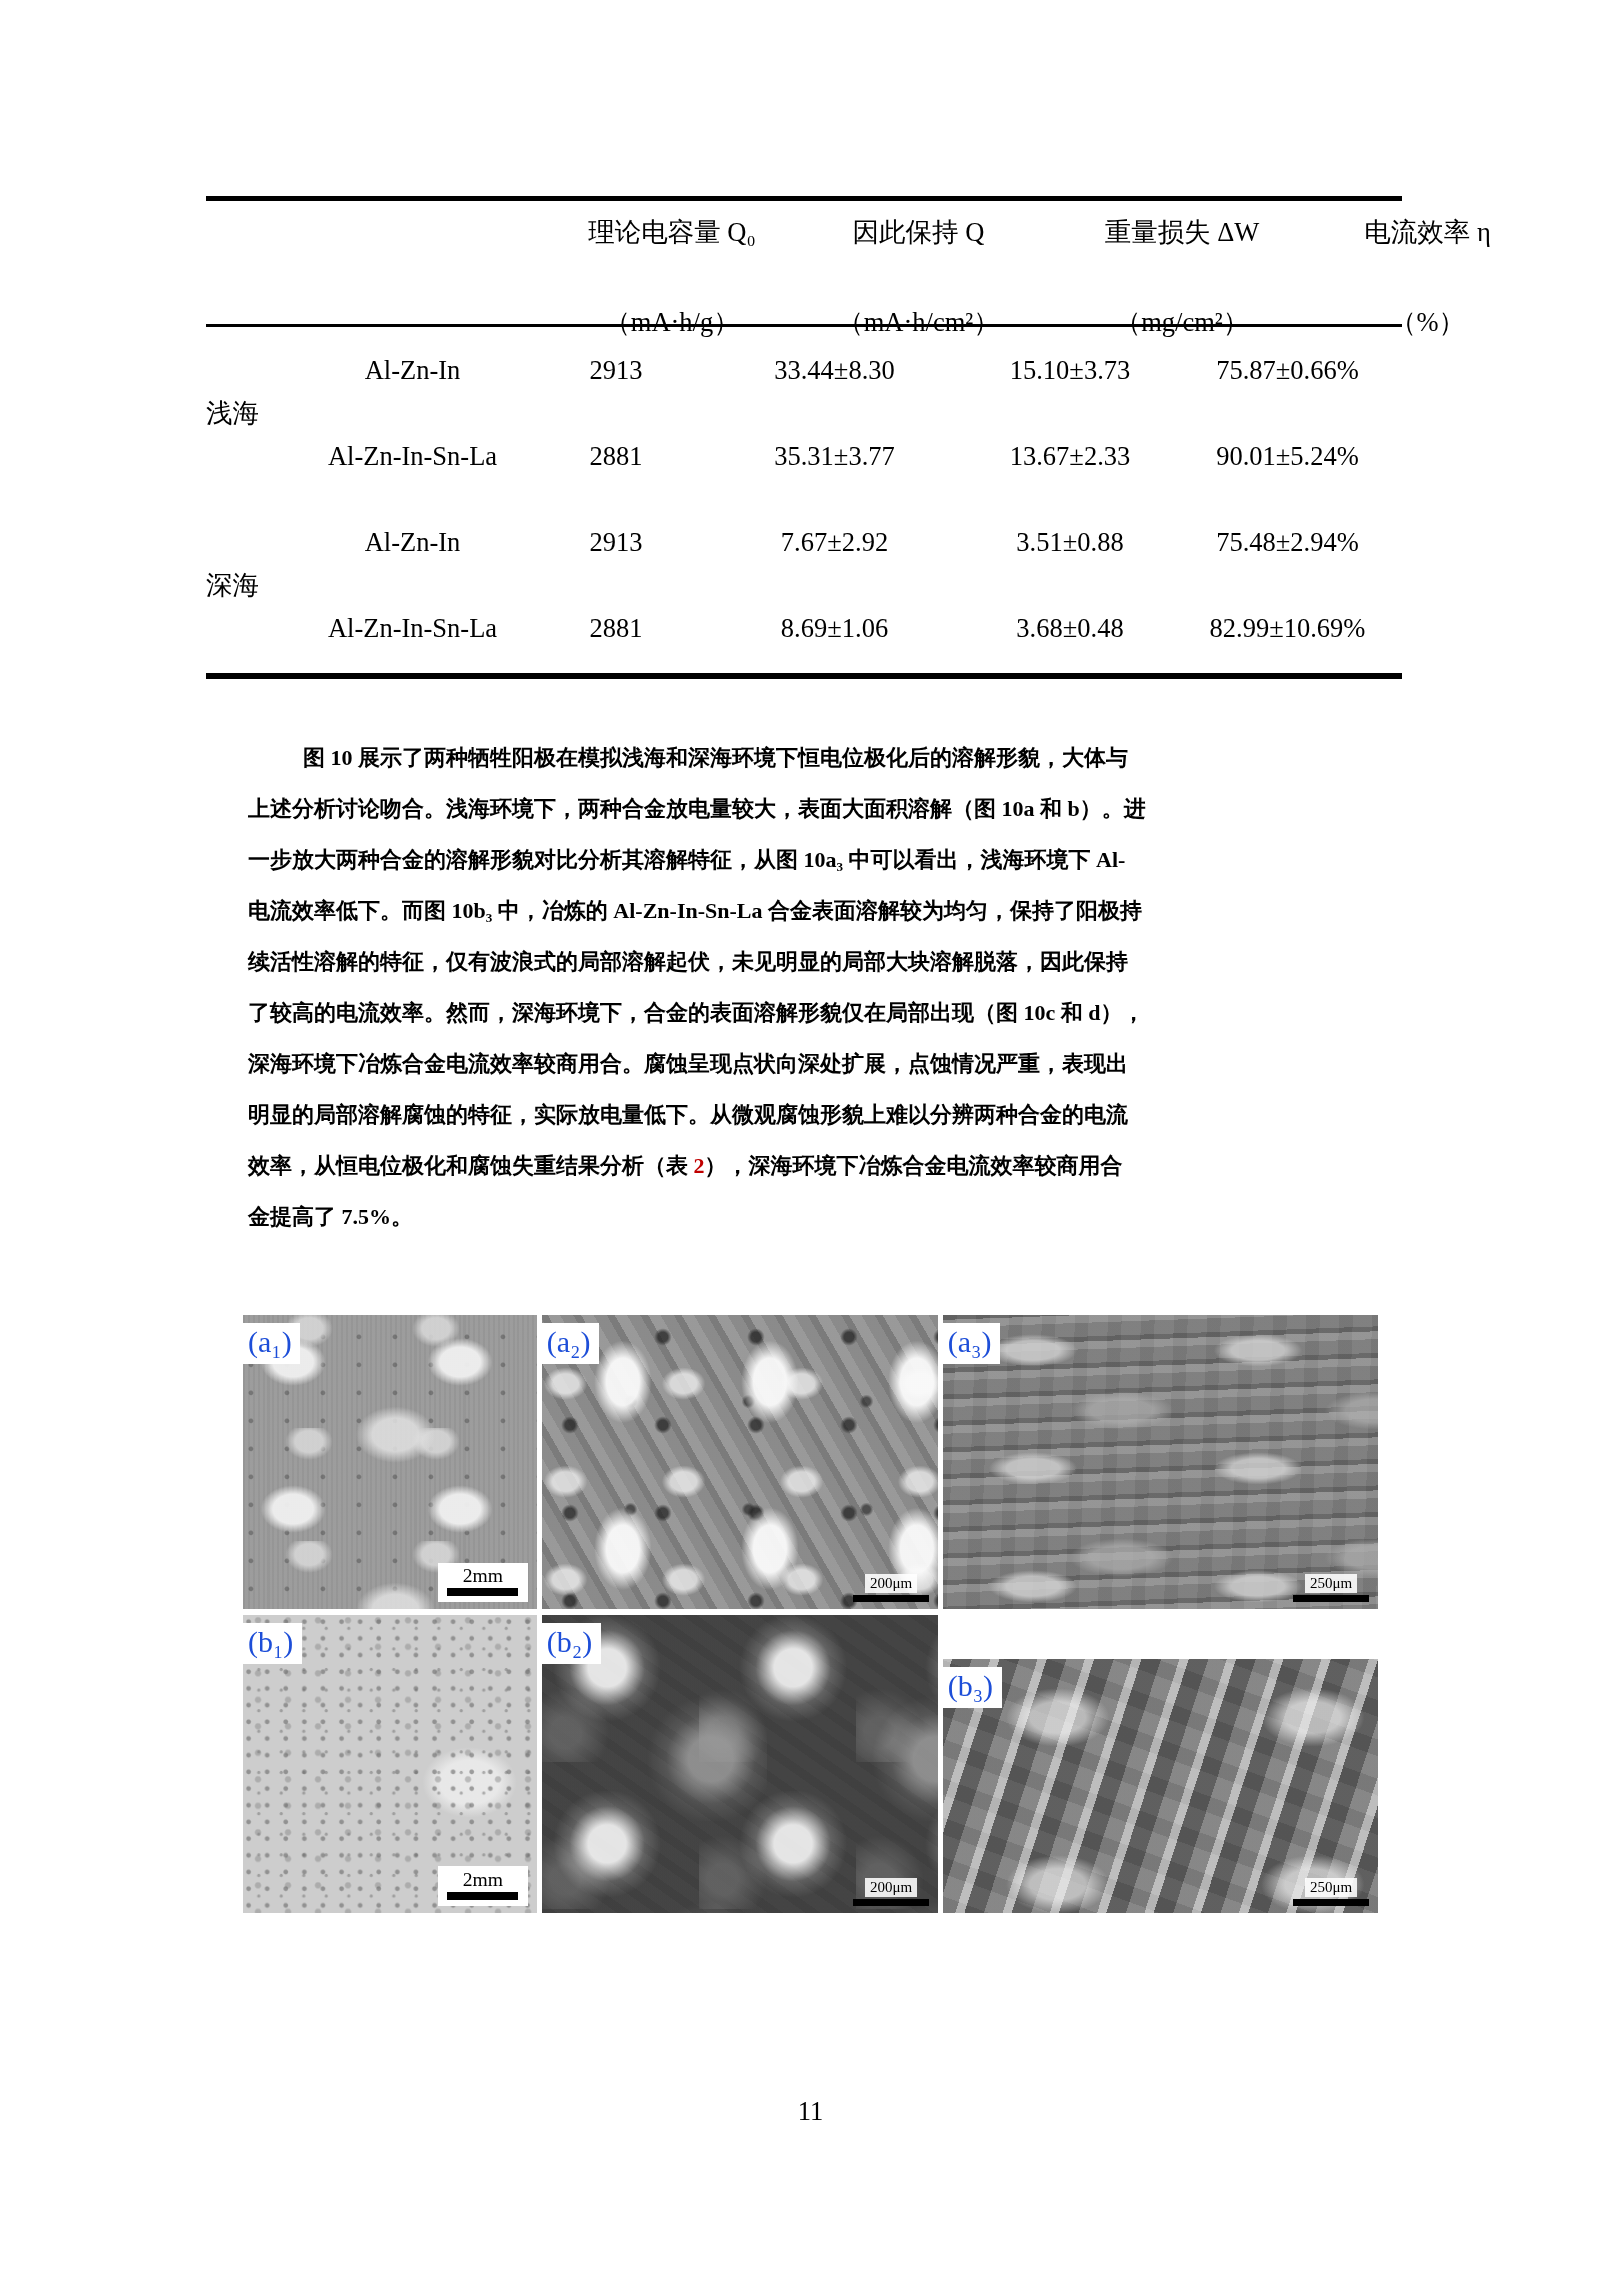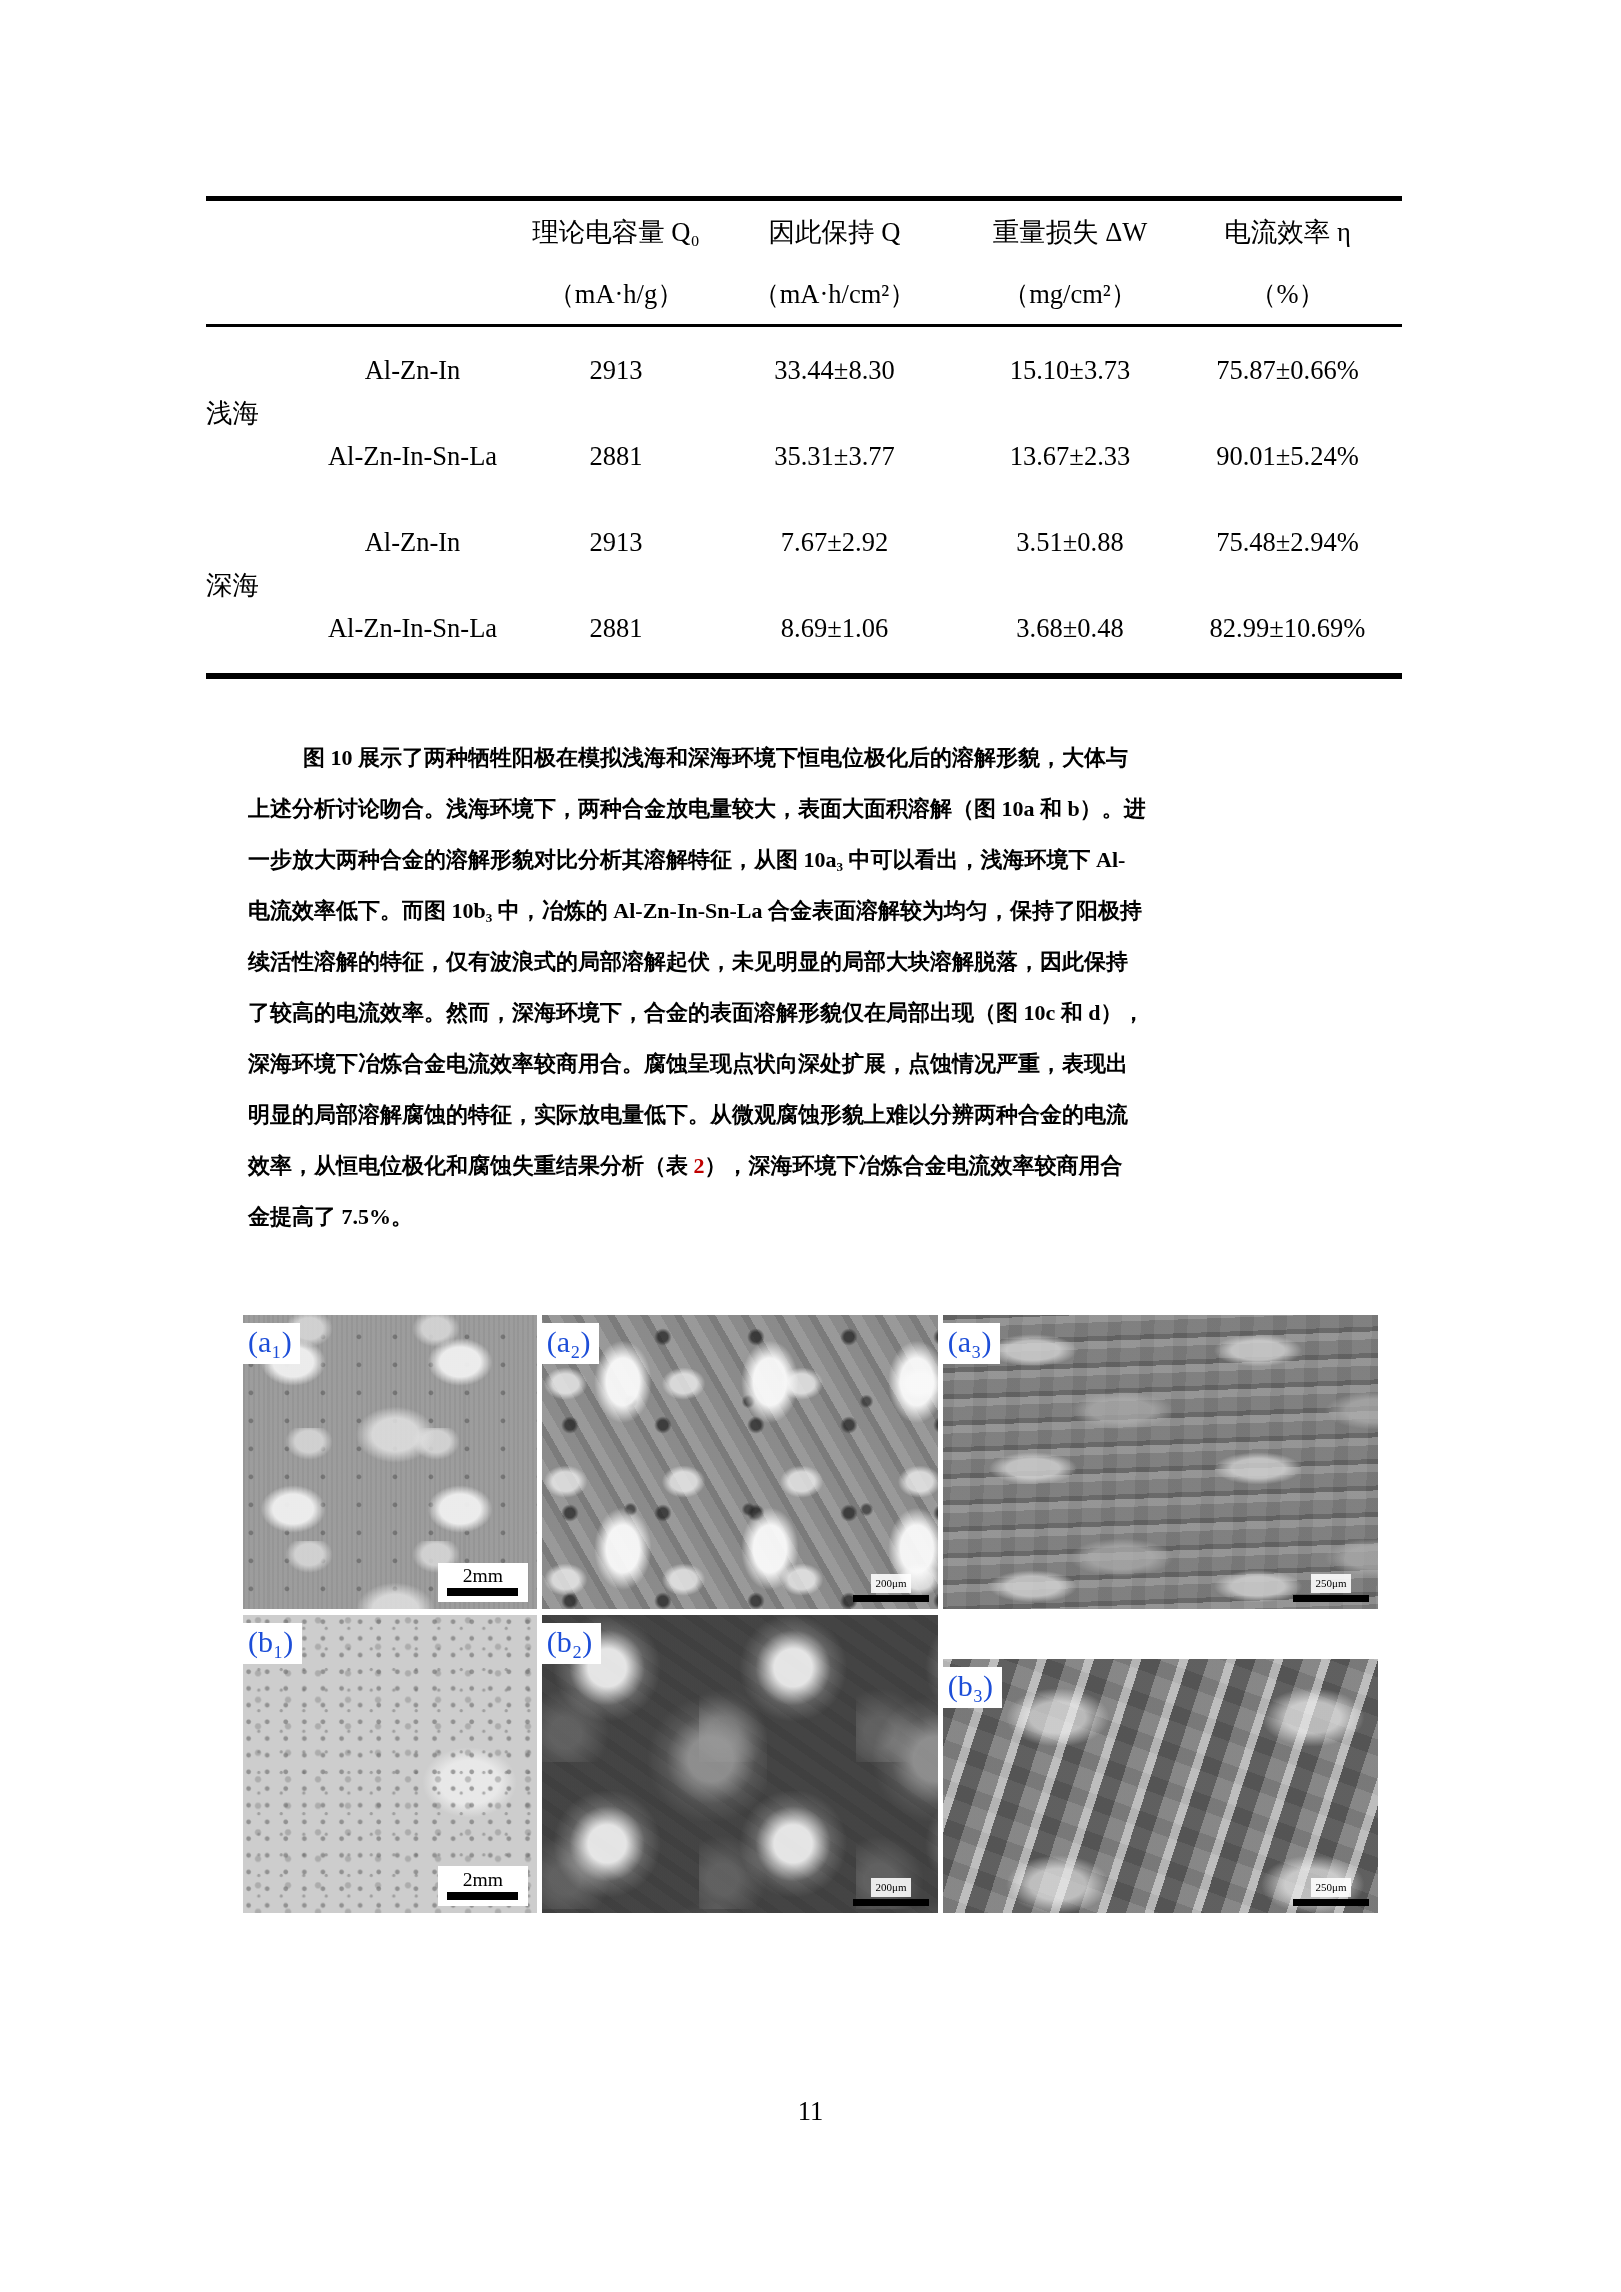--- a/index.html
+++ b/index.html
@@ -11,20 +11,21 @@
   
   .table-wrap{position:absolute;left:206px;top:196px;width:1196px;height:484px;}
   .rule{position:absolute;left:0;width:100%;background:#000;}
   .rule-top{top:0;height:4.9px;}
   .rule-mid{top:128px;height:2.9px;}
   .rule-bot{top:477px;height:5.9px;}
   .thead{
     position:absolute;left:0;top:4.9px;width:100%;display:grid;
     grid-template-columns:89px 235px 172px 265px 206px 229px;
     grid-template-rows:63px 61px;
+    gap:28px;
   }
   .thead .cell{display:flex;align-items:center;justify-content:center;font-size:26.5px;}
   .c3{grid-column:3;} .c4{grid-column:4;} .c5{grid-column:5;} .c6{grid-column:6;}
   .r1{grid-row:1;} .r2{grid-row:2;}
   .tbody{
     position:absolute;left:0;top:131px;width:100%;display:grid;
     grid-template-columns:89px 235px 172px 265px 206px 229px;
     grid-template-rows:repeat(4,86px);
   }
   .tbody .cell{display:flex;align-items:center;justify-content:center;font-size:26.5px;}
@@ -43,21 +44,21 @@
     display:grid;grid-template-columns:294px 396px 435px;grid-template-rows:294px 298px;
     gap:5.9px 4.9px;
   }
   .panel{position:relative;overflow:hidden;background:#999;}
   .panel-label{
     position:absolute;left:0;top:8px;background:#fff;color:#1d4ed8;
     font-size:30px;line-height:1.05;padding:2.9px 8.8px 6.9px 4.9px;z-index:3;
   }
   .scalebar{position:absolute;right:8.8px;bottom:6.9px;text-align:center;z-index:3;}
   .scalebar .sb-txt{
-    display:inline-block;font-size:11px;line-height:19.6px;padding:0 4.9px;
+    display:inline-block;font-size:15px;line-height:19.6px;padding:0 4.9px;
     background:rgba(255,255,255,0.88);
   }
   .scalebar .sb-bar{height:6.9px;background:#000;margin:2px auto 0 auto;width:76px;}
   .scalebar.big{background:#fff;padding:3.9px 9.8px 5.9px 9.8px;}
   .scalebar.big .sb-txt{font-size:19.6px;background:transparent;}
   .scalebar.big .sb-bar{width:71px;height:7.8px;}
 
   
   .tex-a1{
     background-color:#9b9b9b;

